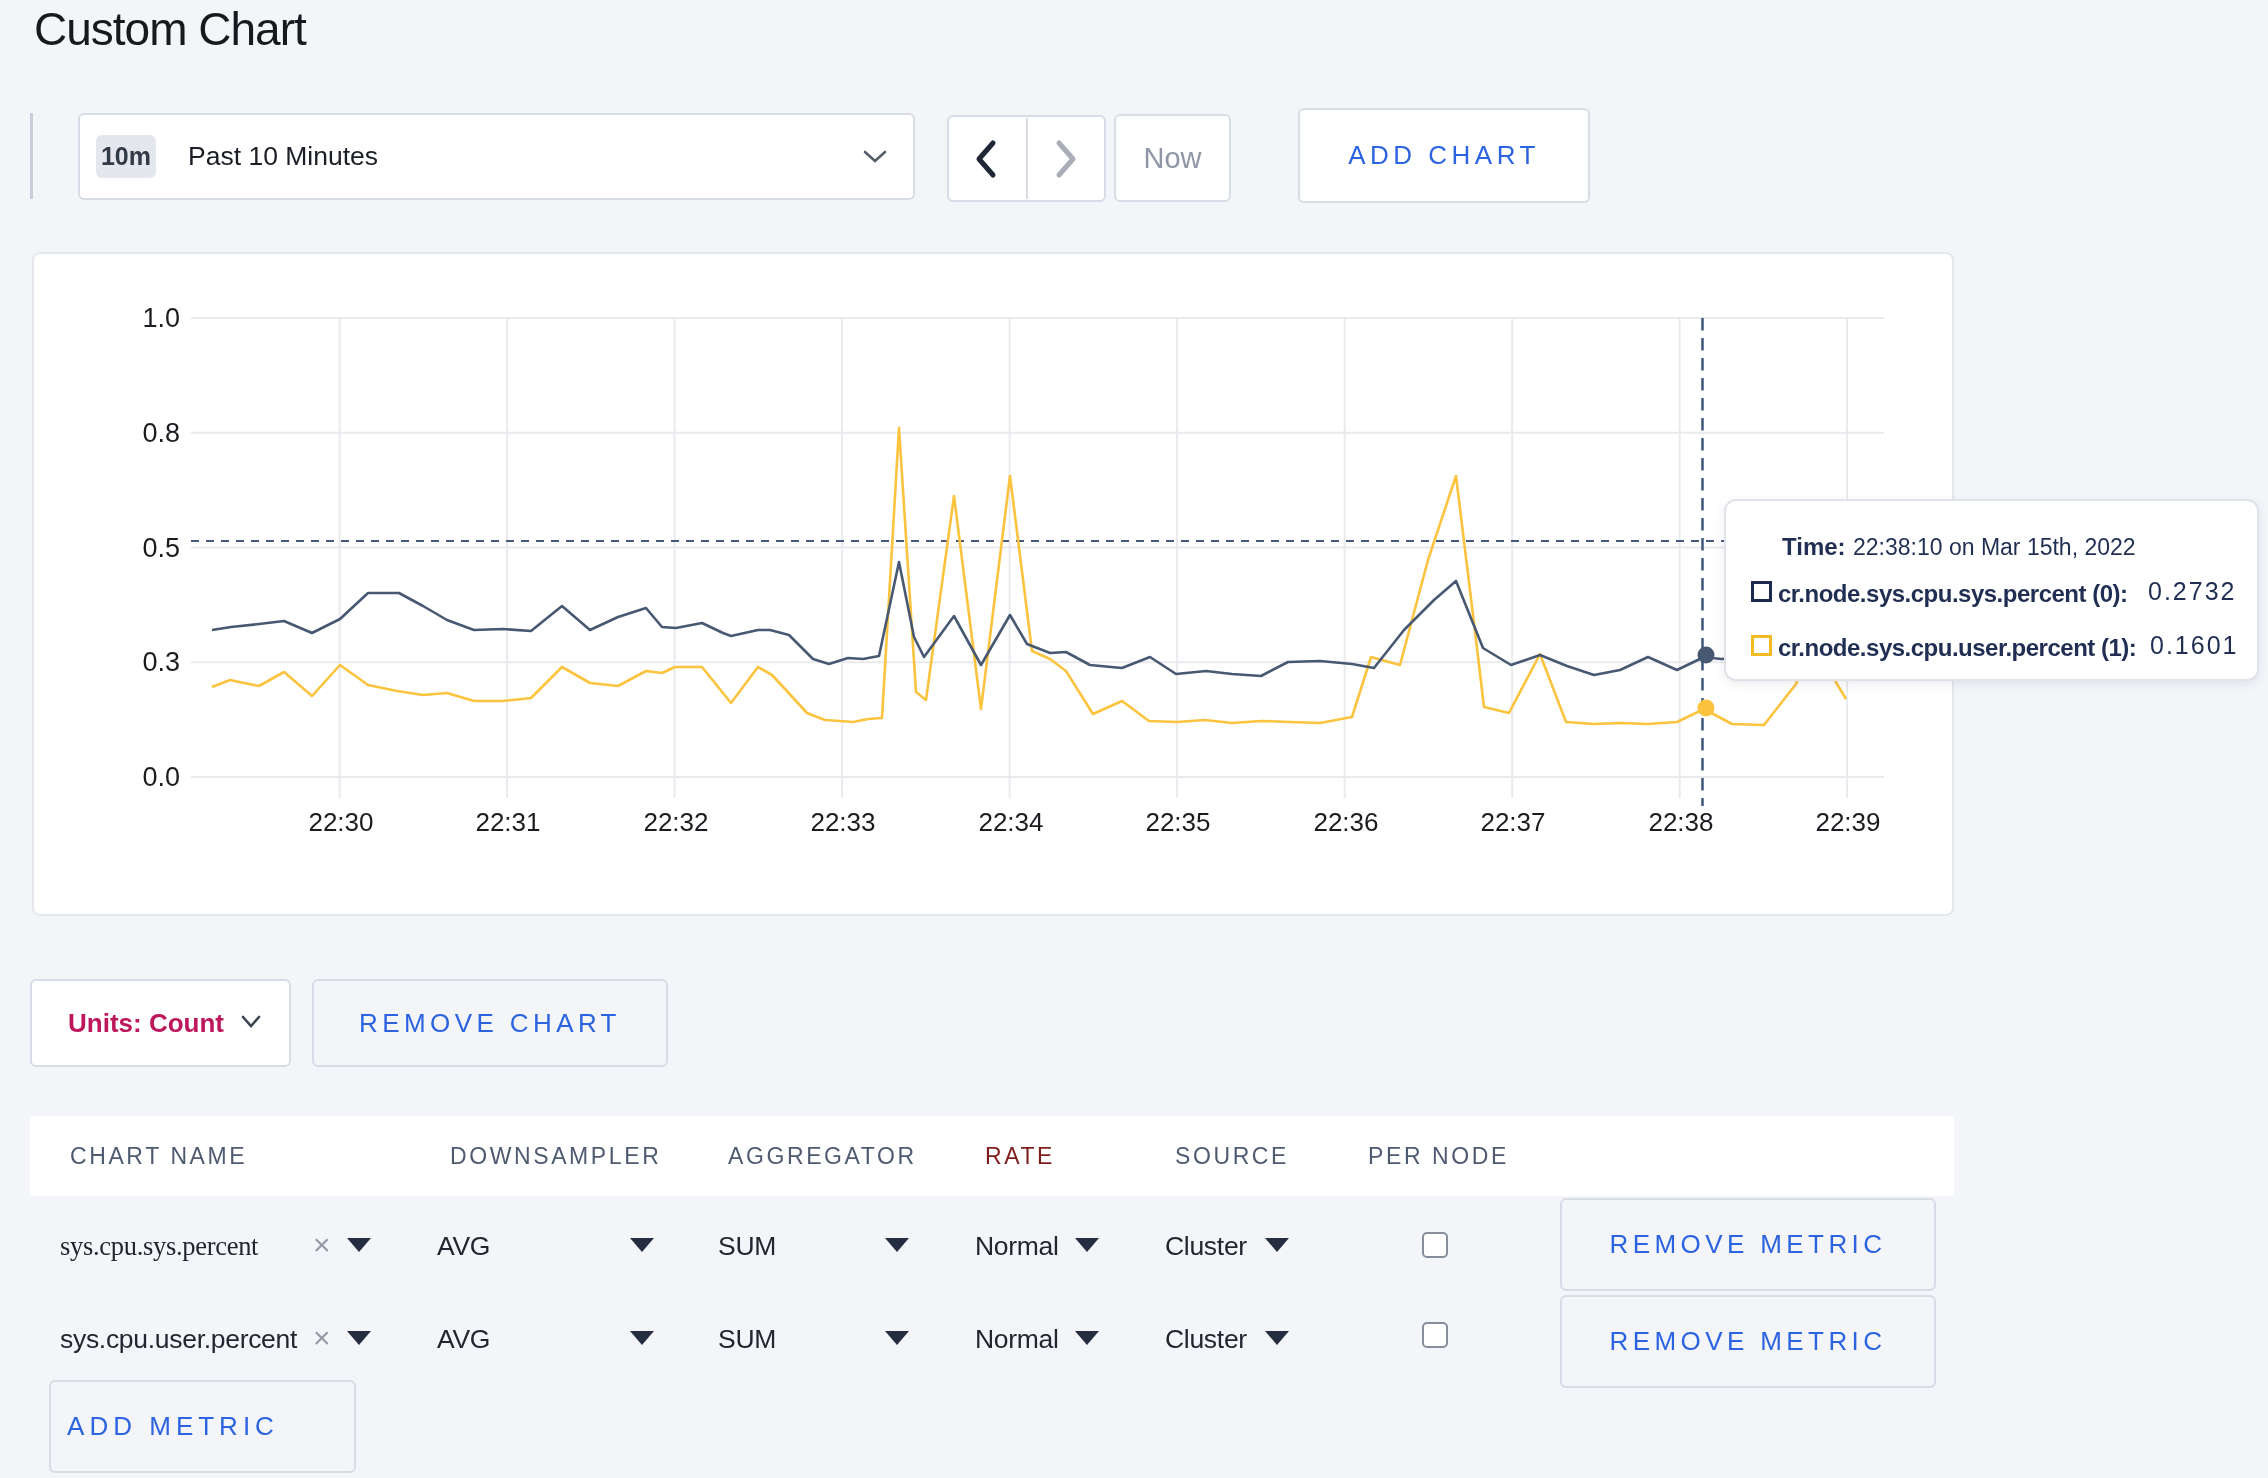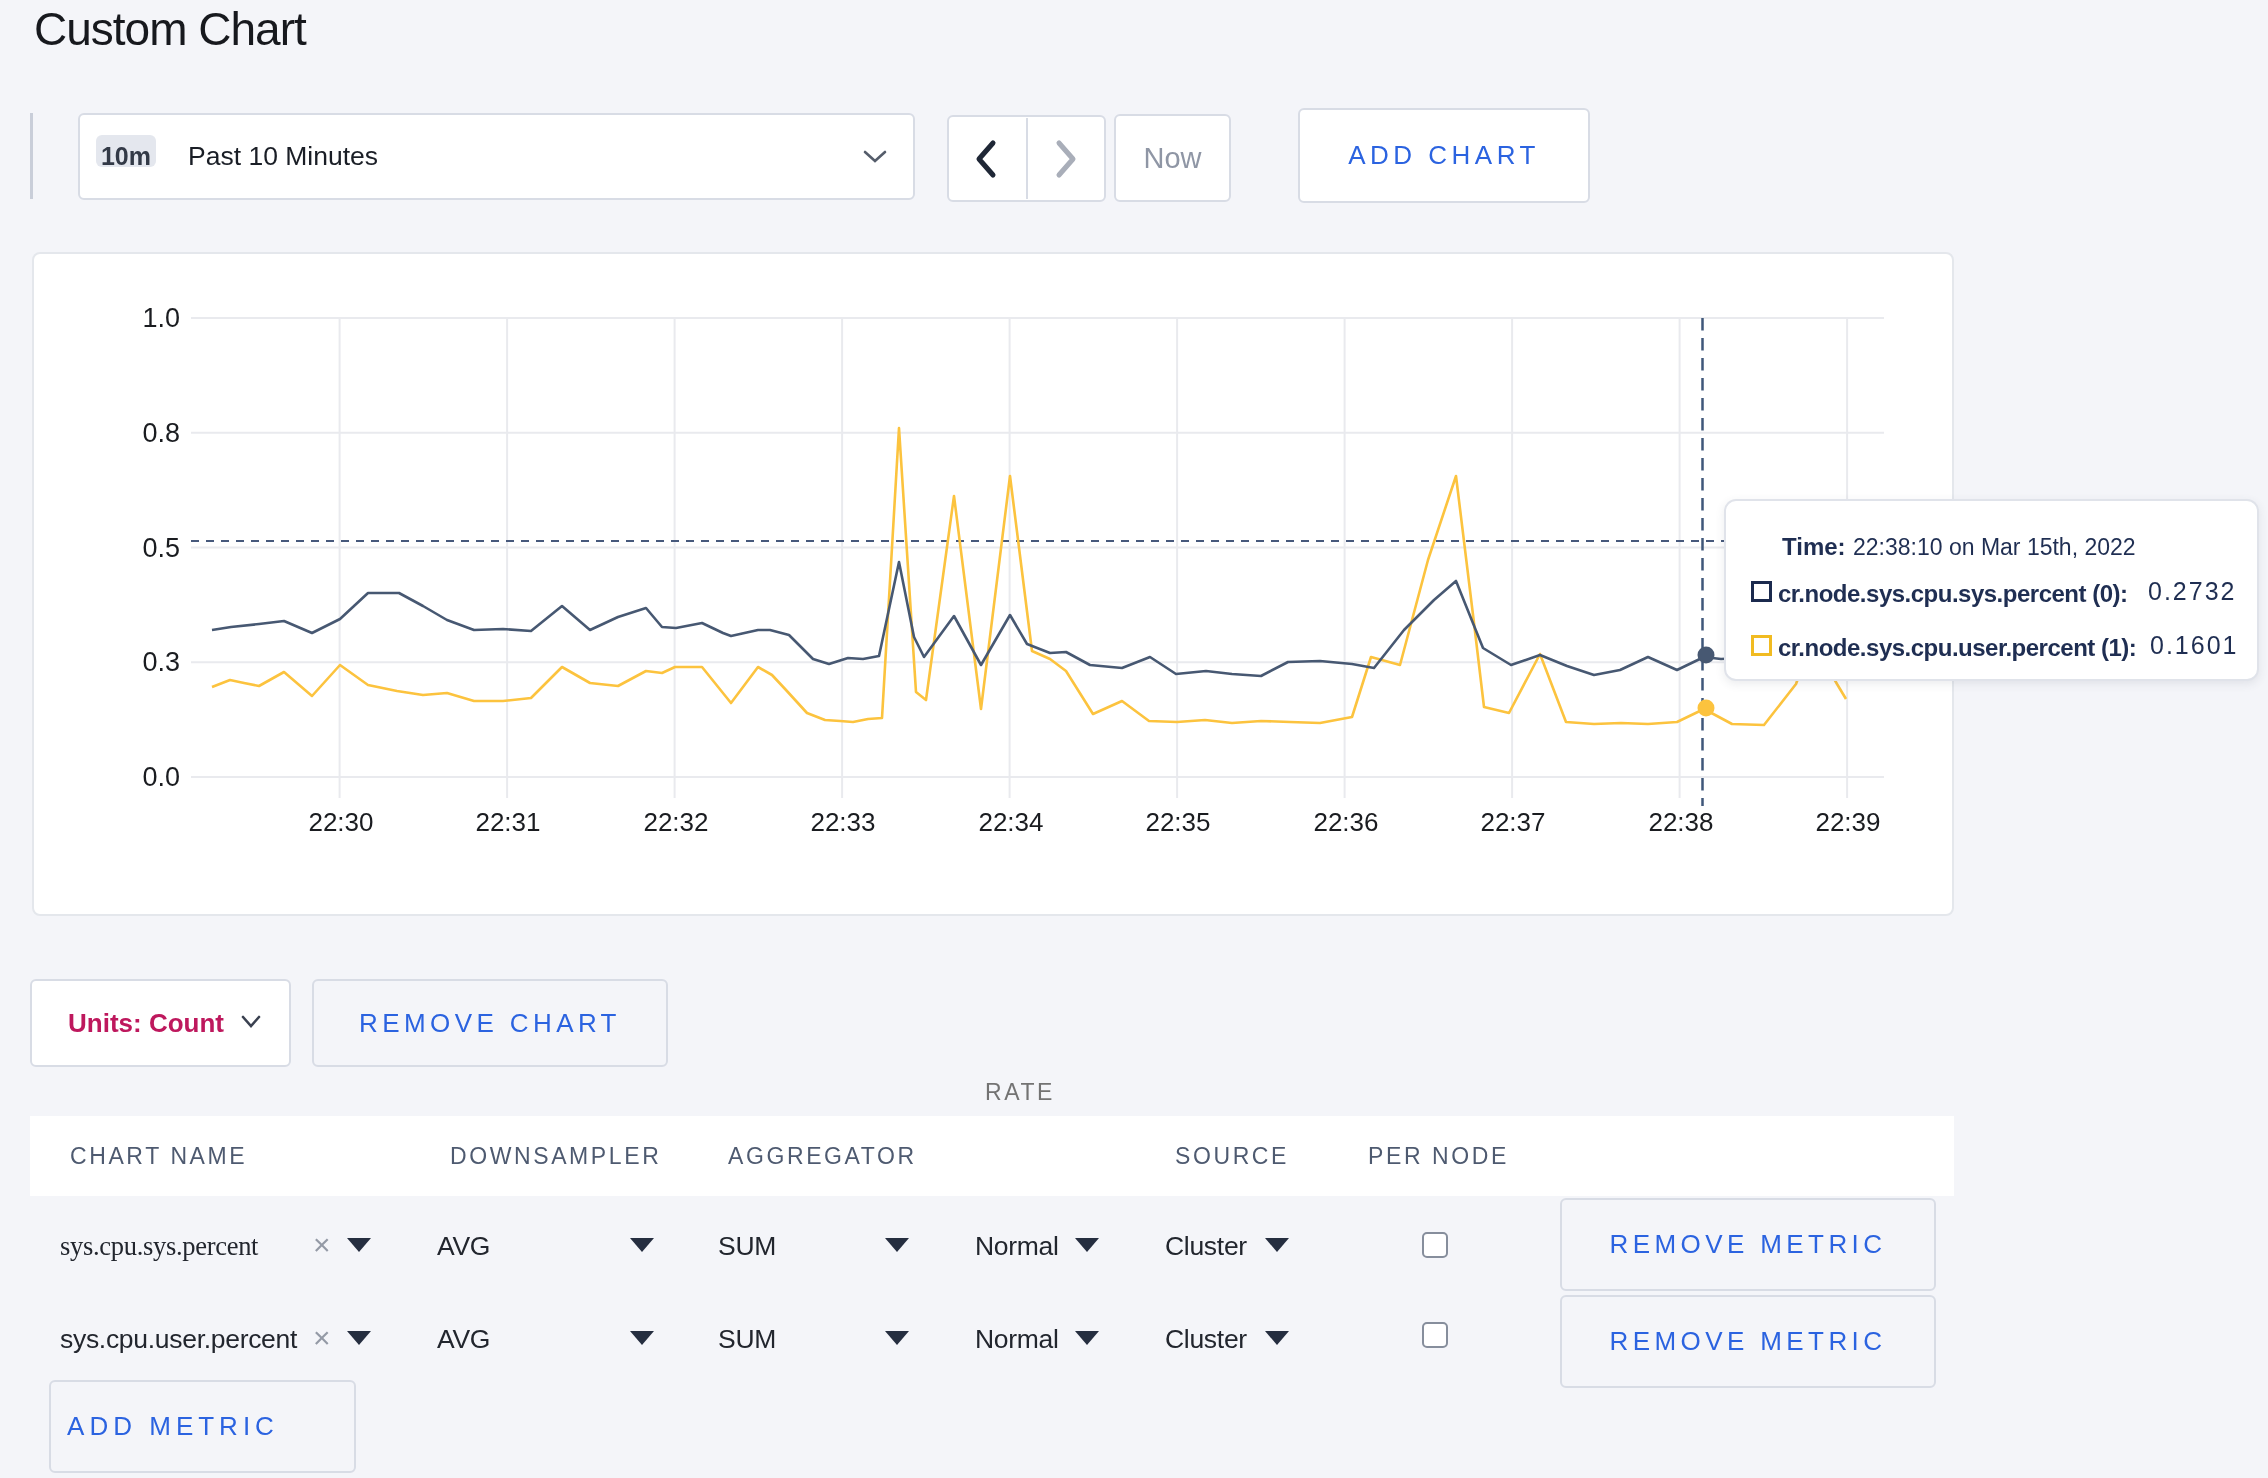--- a/index.html
+++ b/index.html
@@ -8,21 +8,21 @@
   .btn { position:absolute; border:2px solid #d8dce5; border-radius:6px; background:#fff; }
   .bluetext { color:#2b63e0; font-weight:500; }
 </style>
 </head>
 <body>
 
 <div class="abs" style="left:34px; top:2px; font-size:46px; font-weight:500; color:#17191e; letter-spacing:-1px;">Custom Chart</div>
 
 <div class="abs" style="left:30px; top:113px; width:3px; height:86px; background:#c9ced9;"></div>
 <div class="btn" style="left:78px; top:113px; width:837px; height:87px;"></div>
-<div class="abs" style="left:96px; top:135px; width:60px; height:32px; background:#e4e7ee; border-radius:6px; text-align:center; line-height:43px; font-size:25px; font-weight:bold; color:#333a47;">10m</div>
+<div class="abs" style="left:96px; top:135px; width:60px; height:43px; background:#e4e7ee; border-radius:6px; text-align:center; line-height:43px; font-size:25px; font-weight:bold; color:#333a47;">10m</div>
 <div class="abs" style="left:188px; top:113px; height:87px; line-height:87px; font-size:26.5px; color:#1a1e26;">Past 10 Minutes</div>
 <svg class="abs" style="left:862px; top:148px;" width="26" height="18" viewBox="0 0 26 18">
     <path d="M3 4 L13 13 L23 4" stroke="#555d6b" stroke-width="2.6" fill="none" stroke-linecap="round"></path>
   </svg>
 
 <div class="btn" style="left:947px; top:115px; width:159px; height:87px;"></div>
 <div class="abs" style="left:1026px; top:118px; width:2px; height:81px; background:#d8dce5;"></div>
 <svg class="abs" style="left:970px; top:138px;" width="34" height="42" viewBox="0 0 34 42">
     <path d="M23 5 L9 21 L23 37" stroke="#1f2736" stroke-width="5" fill="none" stroke-linecap="round" stroke-linejoin="round"></path>
   </svg>
@@ -98,21 +98,21 @@
 <svg class="abs" style="left:240px; top:1014px;" width="22" height="16" viewBox="0 0 22 16">
     <path d="M3 3 L11 12 L19 3" stroke="#3a4150" stroke-width="2.6" fill="none" stroke-linecap="round"></path>
   </svg>
 <div class="btn" style="left:312px; top:979px; width:356px; height:88px; background:transparent;"></div>
 <div class="abs bluetext" style="left:312px; top:979px; width:356px; height:88px; line-height:88px; text-align:center; font-size:26px; letter-spacing:4.4px;">REMOVE CHART</div>
 
 <div class="abs" style="left:30px; top:1116px; width:1924px; height:80px; background:#fff;"></div>
 <div class="abs" style="left:70px; top:1116px; height:80px; line-height:80px; font-size:23px; letter-spacing:2.6px; font-weight:500; color:#4e5a70;">CHART NAME</div>
 <div class="abs" style="left:450px; top:1116px; height:80px; line-height:80px; font-size:23px; letter-spacing:2.6px; font-weight:500; color:#4e5a70;">DOWNSAMPLER</div>
 <div class="abs" style="left:728px; top:1116px; height:80px; line-height:80px; font-size:23px; letter-spacing:2.6px; font-weight:500; color:#4e5a70;">AGGREGATOR</div>
-<div class="abs" style="left:985px; top:1052px; height:80px; line-height:80px; font-size:23px; letter-spacing:2.6px; font-weight:500; color:#737373;">RATE</div>
+<div class="abs" style="left:985px; top:1116px; height:80px; line-height:80px; font-size:23px; letter-spacing:2.6px; font-weight:500; color:#7f1d1d;">RATE</div>
 <div class="abs" style="left:1175px; top:1116px; height:80px; line-height:80px; font-size:23px; letter-spacing:2.6px; font-weight:500; color:#4e5a70;">SOURCE</div>
 <div class="abs" style="left:1368px; top:1116px; height:80px; line-height:80px; font-size:23px; letter-spacing:2.6px; font-weight:500; color:#4e5a70;">PER NODE</div>
 
 <div class="abs" style="left:60px; top:1231px; font-size:26.5px; color:#22262e; letter-spacing:-0.3px;font-family:Liberation Serif, serif;">sys.cpu.sys.percent</div>
 <div class="abs" style="left:313px; top:1228px; font-size:30px; color:#949aa6;">×</div>
 <div class="abs" style="left:347px; top:1238px; width:0; height:0; border-left:12px solid transparent; border-right:12px solid transparent; border-top:14px solid #252e40;"></div>
 <div class="abs" style="left:437px; top:1231px; font-size:26.5px; color:#22262e; letter-spacing:-0.3px;">AVG</div>
 <div class="abs" style="left:630px; top:1238px; width:0; height:0; border-left:12px solid transparent; border-right:12px solid transparent; border-top:14px solid #252e40;"></div>
 <div class="abs" style="left:718px; top:1231px; font-size:26.5px; color:#22262e; letter-spacing:-0.3px;">SUM</div>
 <div class="abs" style="left:885px; top:1238px; width:0; height:0; border-left:12px solid transparent; border-right:12px solid transparent; border-top:14px solid #252e40;"></div>

